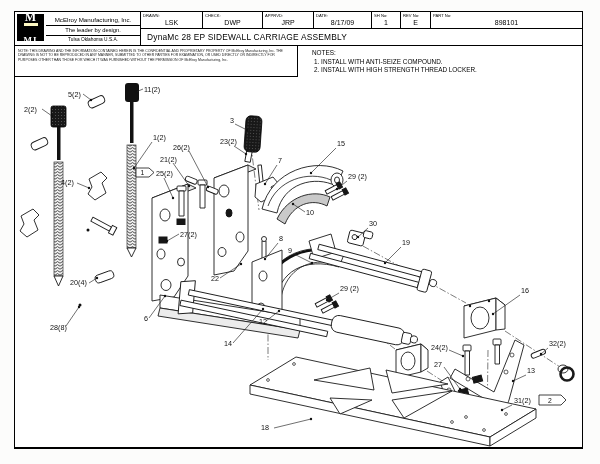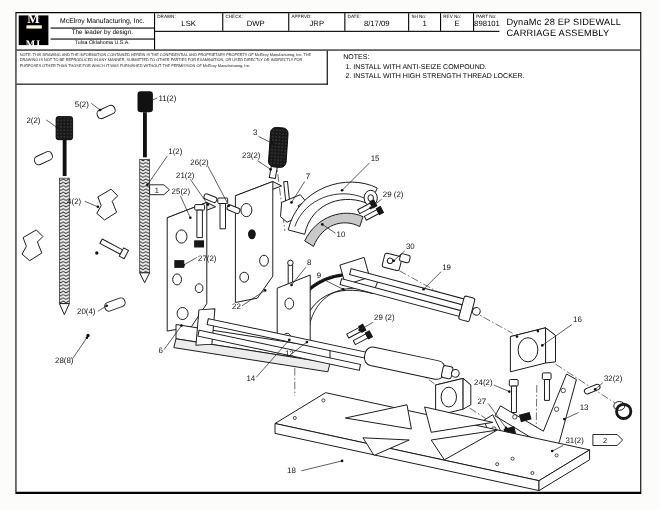--- a/index.html
+++ b/index.html
@@ -11,21 +11,21 @@
   .tb-left{width:126px;min-width:126px;display:flex;border-right:1px solid #000;box-sizing:border-box;}
   .logo{width:27px;height:27px;margin:2px;background:#000;color:#fff;
     font-family:"Liberation Serif",serif;font-weight:bold;display:flex;flex-direction:column;
     align-items:center;justify-content:center;line-height:1;}
   .logo .l1{font-size:12px;}
   .logo .l2{font-size:9px;border-top:3px solid #fef9c3;padding-top:10px;letter-spacing:1px;text-align:right;}
   .company{flex:1;display:flex;flex-direction:column;justify-content:center;text-align:center;}
   .co-name{font-size:6.2px;border-bottom:0.5px solid #000;padding:1.5px 0;}
   .co-tag{font-size:5.8px;border-bottom:0.5px solid #000;padding:1.5px 0;}
   .co-loc{font-size:4.8px;padding-top:1.5px;}
-  .tb-right{flex:1;display:flex;flex-direction:row;}
+  .tb-right{flex:1;display:flex;flex-direction:column;}
   .tb-fields{display:flex;height:16px;border-bottom:1px solid #000;}
   .tb-field{position:relative;border-right:1px solid #000;box-sizing:border-box;}
   .tb-field:nth-child(1){width:62px}.tb-field:nth-child(2){width:60px}
   .tb-field:nth-child(3){width:51px}.tb-field:nth-child(4){width:58px}
   .tb-field:nth-child(5){width:29px}.tb-field:nth-child(6){width:30px}
   .tb-field:nth-child(7){flex:1;border-right:none;}
   .tb-field .lbl{position:absolute;top:1px;left:2px;font-size:8px;
     transform:scale(.52);transform-origin:0 0;white-space:nowrap;}
   .tb-field .val{font-size:7px;text-align:center;margin-top:6.5px;}
   .tb-title{flex:1;font-size:8.4px;padding:3px 0 0 6px;letter-spacing:.2px;}

